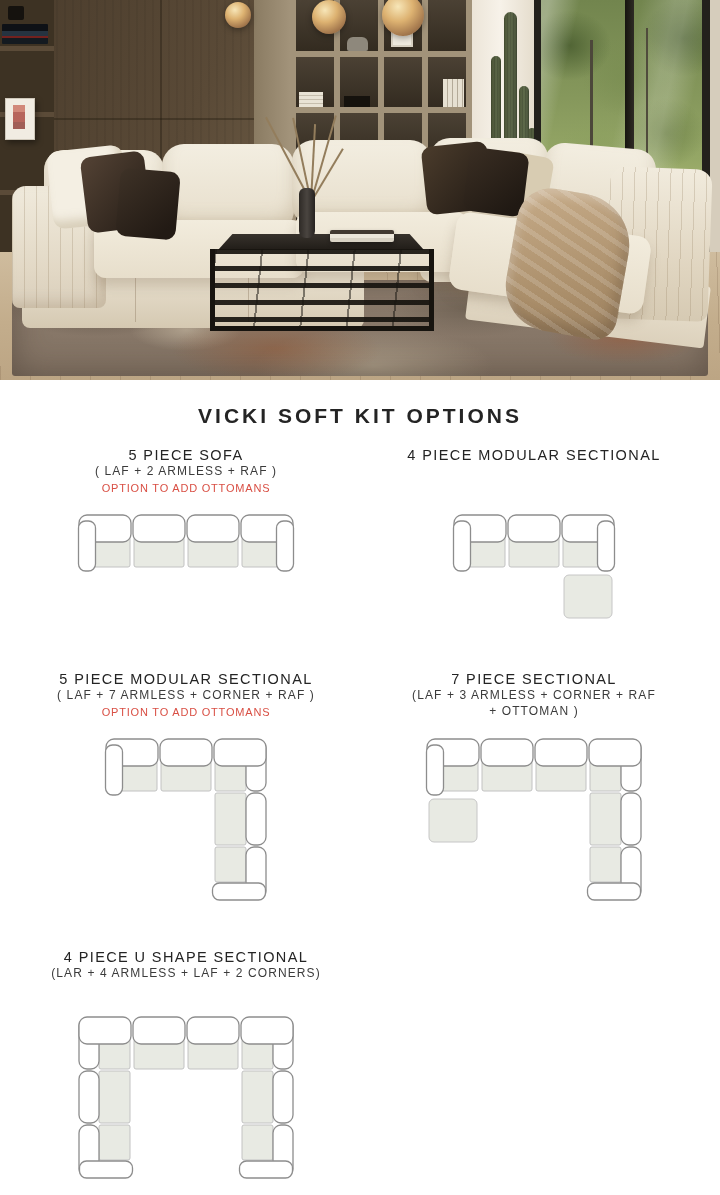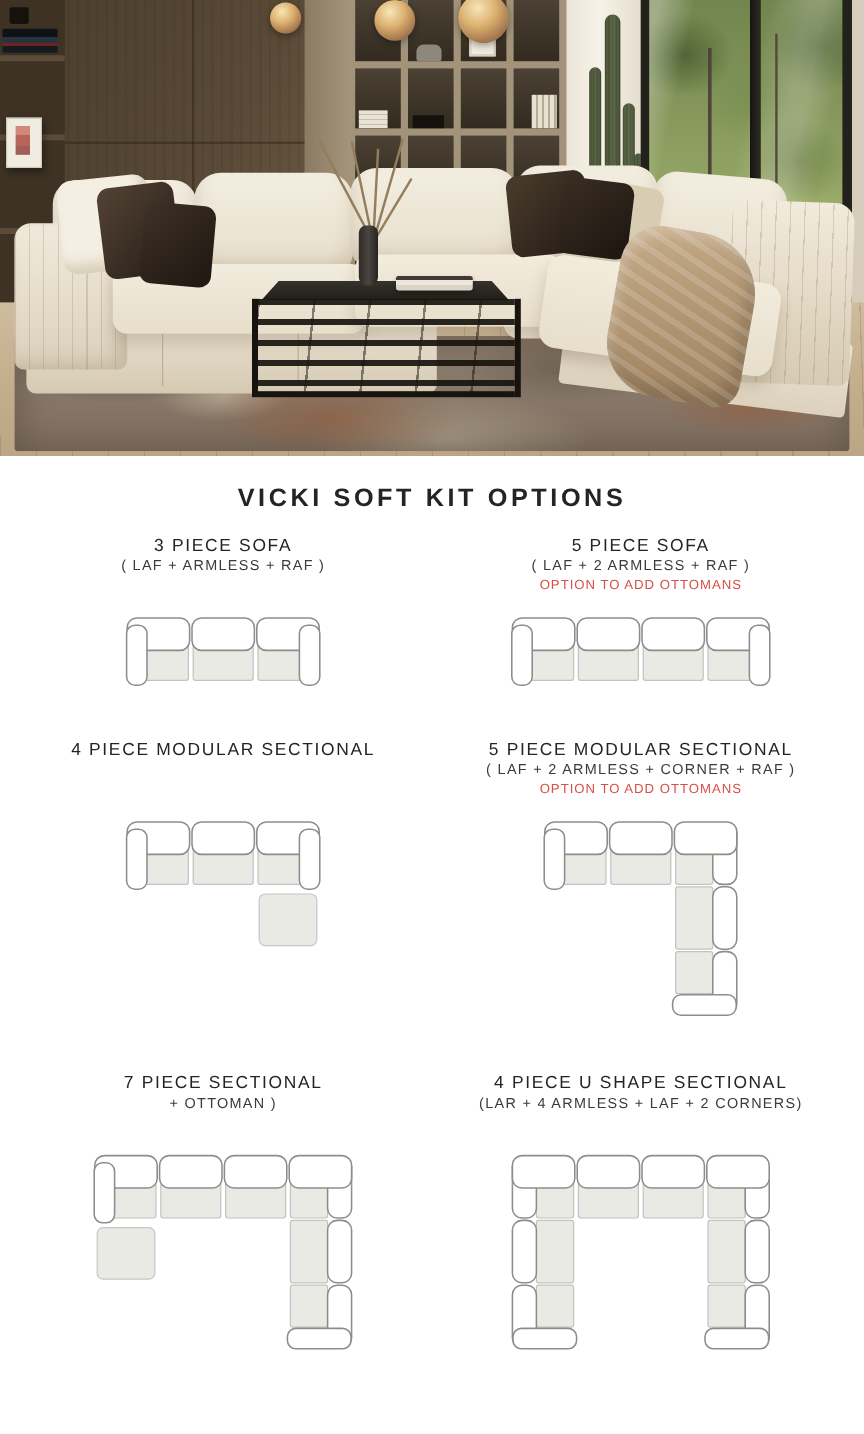--- a/index.html
+++ b/index.html
@@ -256,39 +256,20 @@
       <span class="br br5"></span>
     </div>
     <div class="hx hx-vase"></div>
     <div class="hx hx-tbooks"></div>
   </div>
 
   <h1 class="main-title">VICKI SOFT KIT OPTIONS</h1>
 
   <div class="kits">
 
-    <div class="kit">
-      <div class="kit-head">
-        <div class="kit-title">3 PIECE SOFA</div>
-        <div class="kit-sub">( LAF + ARMLESS + RAF )</div>
-
-      </div>
-      <div class="kit-diagram">
-          <svg width="178" height="76" viewBox="0 0 178 76" xmlns="http://www.w3.org/2000/svg">
-            <rect x="24" y="28" width="36" height="33" rx="2" ry="2" fill="#e8eae3" stroke="#c2c2c2" stroke-width="1"></rect>
-            <rect x="9" y="9" width="52" height="27" rx="8" ry="8" fill="#ffffff" stroke="#8d8d8d" stroke-width="1.3"></rect>
-            <rect x="8.5" y="15" width="17" height="50" rx="7" ry="7" fill="#ffffff" stroke="#8d8d8d" stroke-width="1.3"></rect>
-            <rect x="64" y="28" width="50" height="33" rx="2" ry="2" fill="#e8eae3" stroke="#c2c2c2" stroke-width="1"></rect>
-            <rect x="63" y="9" width="52" height="27" rx="8" ry="8" fill="#ffffff" stroke="#8d8d8d" stroke-width="1.3"></rect>
-            <rect x="118" y="28" width="36" height="33" rx="2" ry="2" fill="#e8eae3" stroke="#c2c2c2" stroke-width="1"></rect>
-            <rect x="117" y="9" width="52" height="27" rx="8" ry="8" fill="#ffffff" stroke="#8d8d8d" stroke-width="1.3"></rect>
-            <rect x="152.5" y="15" width="17" height="50" rx="7" ry="7" fill="#ffffff" stroke="#8d8d8d" stroke-width="1.3"></rect>
-          </svg>
-        </div>
-    </div>
 
     <div class="kit">
       <div class="kit-head">
         <div class="kit-title">5 PIECE SOFA</div>
         <div class="kit-sub">( LAF + 2 ARMLESS + RAF )</div>
         <div class="kit-note">OPTION TO ADD OTTOMANS</div>
       </div>
       <div class="kit-diagram">
           <svg width="232" height="76" viewBox="0 0 232 76" xmlns="http://www.w3.org/2000/svg">
             <rect x="24" y="28" width="36" height="33" rx="2" ry="2" fill="#e8eae3" stroke="#c2c2c2" stroke-width="1"></rect>
@@ -321,21 +302,21 @@
             <rect x="117" y="9" width="52" height="27" rx="8" ry="8" fill="#ffffff" stroke="#8d8d8d" stroke-width="1.3"></rect>
             <rect x="152.5" y="15" width="17" height="50" rx="7" ry="7" fill="#ffffff" stroke="#8d8d8d" stroke-width="1.3"></rect>
             <rect x="119" y="69" width="48" height="43" rx="5" ry="5" fill="#e8eae3" stroke="#c6c6c6" stroke-width="1"></rect>
           </svg>
         </div>
     </div>
 
     <div class="kit">
       <div class="kit-head">
         <div class="kit-title">5 PIECE MODULAR SECTIONAL</div>
-        <div class="kit-sub">( LAF + 2 ARMLESS + CORNER + RAF )</div>
+        <div class="kit-sub">( LAF + 7 ARMLESS + CORNER + RAF )</div>
         <div class="kit-note">OPTION TO ADD OTTOMANS</div>
       </div>
       <div class="kit-diagram">
           <svg width="178" height="184" viewBox="0 0 178 184" xmlns="http://www.w3.org/2000/svg">
             <rect x="24" y="28" width="36" height="33" rx="2" ry="2" fill="#e8eae3" stroke="#c2c2c2" stroke-width="1"></rect>
             <rect x="9" y="9" width="52" height="27" rx="8" ry="8" fill="#ffffff" stroke="#8d8d8d" stroke-width="1.3"></rect>
             <rect x="8.5" y="15" width="17" height="50" rx="7" ry="7" fill="#ffffff" stroke="#8d8d8d" stroke-width="1.3"></rect>
             <rect x="64" y="28" width="50" height="33" rx="2" ry="2" fill="#e8eae3" stroke="#c2c2c2" stroke-width="1"></rect>
             <rect x="63" y="9" width="52" height="27" rx="8" ry="8" fill="#ffffff" stroke="#8d8d8d" stroke-width="1.3"></rect>
             <rect x="118" y="28" width="31" height="33" rx="2" ry="2" fill="#e8eae3" stroke="#c2c2c2" stroke-width="1"></rect>
@@ -346,20 +327,21 @@
             <rect x="118" y="117" width="31" height="35" rx="2" ry="2" fill="#e8eae3" stroke="#c2c2c2" stroke-width="1"></rect>
             <rect x="149" y="117" width="20" height="52" rx="8" ry="8" fill="#ffffff" stroke="#8d8d8d" stroke-width="1.3"></rect>
             <rect x="115.5" y="153" width="53" height="17" rx="7" ry="7" fill="#ffffff" stroke="#8d8d8d" stroke-width="1.3"></rect>
           </svg>
         </div>
     </div>
 
     <div class="kit">
       <div class="kit-head">
         <div class="kit-title">7 PIECE SECTIONAL</div>
+        <div class="kit-sub">(LAF + 3 ARMLESS + CORNER + RAF</div>
         <div class="kit-sub">+ OTTOMAN )</div>
 
       </div>
       <div class="kit-diagram">
           <svg width="232" height="184" viewBox="0 0 232 184" xmlns="http://www.w3.org/2000/svg">
             <rect x="24" y="28" width="36" height="33" rx="2" ry="2" fill="#e8eae3" stroke="#c2c2c2" stroke-width="1"></rect>
             <rect x="9" y="9" width="52" height="27" rx="8" ry="8" fill="#ffffff" stroke="#8d8d8d" stroke-width="1.3"></rect>
             <rect x="8.5" y="15" width="17" height="50" rx="7" ry="7" fill="#ffffff" stroke="#8d8d8d" stroke-width="1.3"></rect>
             <rect x="64" y="28" width="50" height="33" rx="2" ry="2" fill="#e8eae3" stroke="#c2c2c2" stroke-width="1"></rect>
             <rect x="63" y="9" width="52" height="27" rx="8" ry="8" fill="#ffffff" stroke="#8d8d8d" stroke-width="1.3"></rect>

